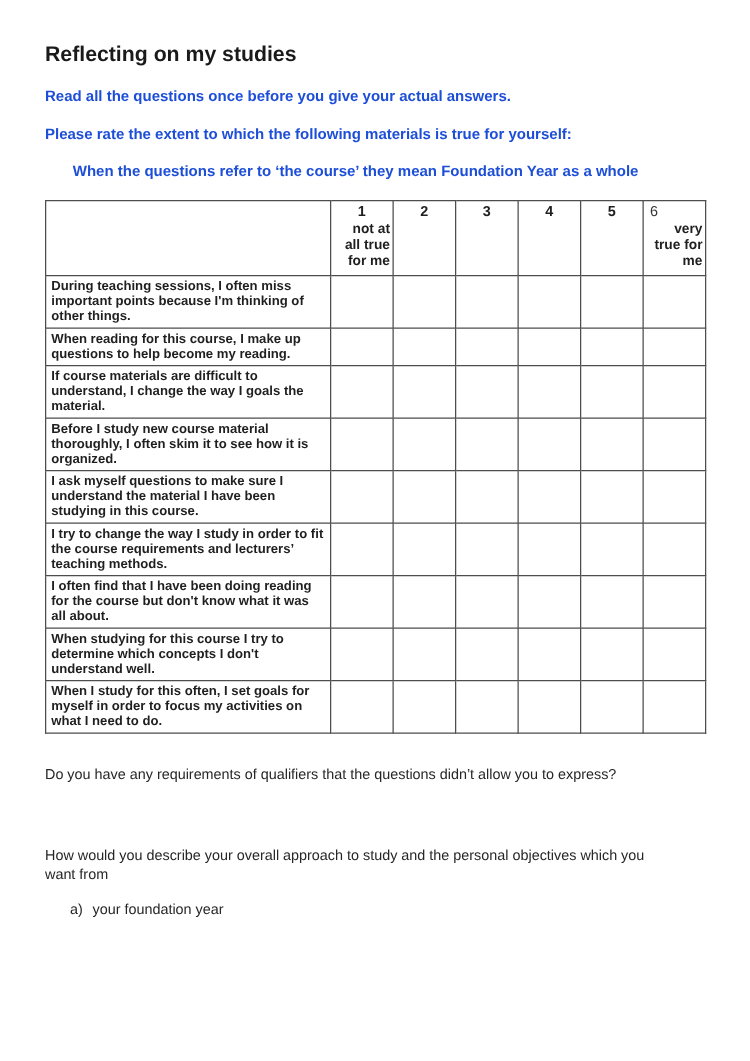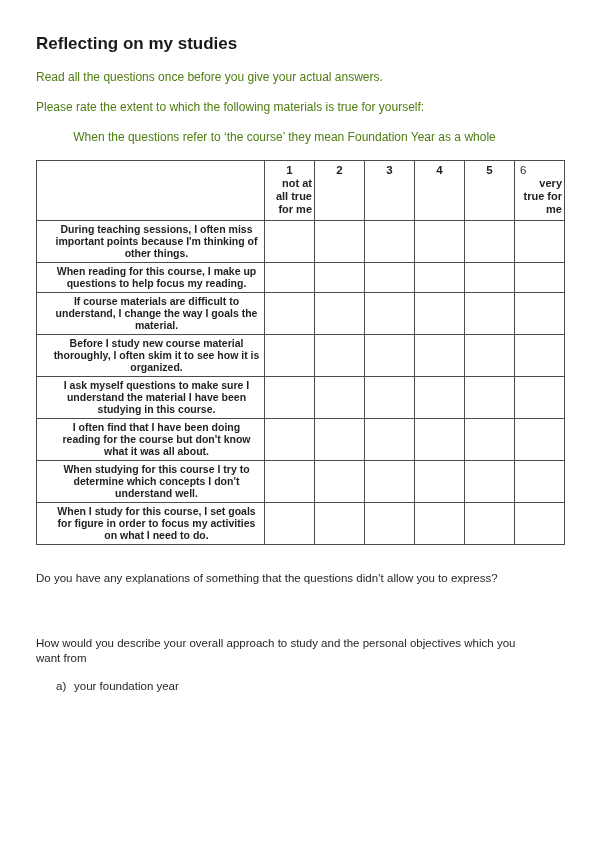--- a/index.html
+++ b/index.html
@@ -11,22 +11,22 @@
     font-family: "Liberation Sans", sans-serif;
     color: #1f1f1f;
   }
   .page { padding: 34px 36px 0 36px; width: 566px; }
 
   .doc-title {
     font-size: 17px; font-weight: 700; line-height: 1.2;
     margin: 0 0 16px 0; color: #1a1a1a;
   }
   .intro-line {
-    font-size: 12px; font-weight: 400; line-height: 1.25;
-    margin: 0 0 15px 0; color: #4d7c0f;
+    font-size: 12px; font-weight: 700; line-height: 1.25;
+    margin: 0 0 15px 0; color: #1d4ed8;
   }
   .intro-line.indent { padding-left: 3px; text-align: center; }
 
   table.rating-table {
     border-collapse: collapse;
     width: 528px;
     table-layout: fixed;
     margin-top: 2px;
   }
   .rating-table th, .rating-table td {
@@ -43,21 +43,21 @@
   }
   .hdr-lbl {
     font-size: 11px; line-height: 13px; text-align: right;
     white-space: pre-line; font-weight: 700;
   }
   th.last-col .hdr-num {
     text-align: left; font-weight: 400; padding-left: 3px; color: #333;
   }
   td.q-cell {
     font-size: 10.5px; font-weight: 700; line-height: 12px;
-    padding: 2px 4px 3px 16px; text-align: center; color: #1f1f1f;
+    padding: 2px 4px 3px 4px; text-align: left; color: #1f1f1f;
   }
   td.rating-cell { background: #ffffff; }
 
   .followup { margin-top: 26px; font-size: 11.5px; font-weight: 400; color: #262626; }
   .followup-q1 { margin: 0 0 50px 0; line-height: 1.3; }
   .followup-q2 { margin: 0 0 13px 0; line-height: 1.3; }
   .list-item {
     display: flex; margin-left: 20px; line-height: 1.3;
   }
   .list-item .marker { width: 18px; flex: 0 0 18px; }
@@ -117,21 +117,21 @@
       <td class="q-cell">During teaching sessions, I often miss important points because I'm thinking of other things.</td>
       <td class="rating-cell"></td>
       <td class="rating-cell"></td>
       <td class="rating-cell"></td>
       <td class="rating-cell"></td>
       <td class="rating-cell"></td>
       <td class="rating-cell"></td>
     </tr>
 
     <tr>
-      <td class="q-cell">When reading for this course, I make up questions to help focus my reading.</td>
+      <td class="q-cell">When reading for this course, I make up questions to help become my reading.</td>
       <td class="rating-cell"></td>
       <td class="rating-cell"></td>
       <td class="rating-cell"></td>
       <td class="rating-cell"></td>
       <td class="rating-cell"></td>
       <td class="rating-cell"></td>
     </tr>
 
 
     <tr>
@@ -157,20 +157,29 @@
     <tr>
       <td class="q-cell">I ask myself questions to make sure I understand the material I have been studying in this course.</td>
       <td class="rating-cell"></td>
       <td class="rating-cell"></td>
       <td class="rating-cell"></td>
       <td class="rating-cell"></td>
       <td class="rating-cell"></td>
       <td class="rating-cell"></td>
     </tr>
 
+    <tr>
+      <td class="q-cell">I try to change the way I study in order to fit the course requirements and lecturers’ teaching methods.</td>
+      <td class="rating-cell"></td>
+      <td class="rating-cell"></td>
+      <td class="rating-cell"></td>
+      <td class="rating-cell"></td>
+      <td class="rating-cell"></td>
+      <td class="rating-cell"></td>
+    </tr>
 
     <tr>
       <td class="q-cell">I often find that I have been doing reading for the course but don't know what it was all about.</td>
       <td class="rating-cell"></td>
       <td class="rating-cell"></td>
       <td class="rating-cell"></td>
       <td class="rating-cell"></td>
       <td class="rating-cell"></td>
       <td class="rating-cell"></td>
     </tr>
@@ -180,33 +189,33 @@
       <td class="q-cell">When studying for this course I try to determine which concepts I don't understand well.</td>
       <td class="rating-cell"></td>
       <td class="rating-cell"></td>
       <td class="rating-cell"></td>
       <td class="rating-cell"></td>
       <td class="rating-cell"></td>
       <td class="rating-cell"></td>
     </tr>
 
     <tr>
-      <td class="q-cell">When I study for this course, I set goals for figure in order to focus my activities on what I need to do.</td>
+      <td class="q-cell">When I study for this often, I set goals for myself in order to focus my activities on what I need to do.</td>
       <td class="rating-cell"></td>
       <td class="rating-cell"></td>
       <td class="rating-cell"></td>
       <td class="rating-cell"></td>
       <td class="rating-cell"></td>
       <td class="rating-cell"></td>
     </tr>
   </tbody>
   </table>
 
   <div class="followup">
-    <p class="followup-q1">Do you have any explanations of something that the questions didn’t allow you to express?</p>
+    <p class="followup-q1">Do you have any requirements of qualifiers that the questions didn’t allow you to express?</p>
     <p class="followup-q2">How would you describe your overall approach to study and the personal objectives which you want from</p>
     <div class="list-item item-a">
       <span class="marker">a)</span>
       <span>your foundation year</span>
     </div>
 
   </div>
 
 </div>
 

